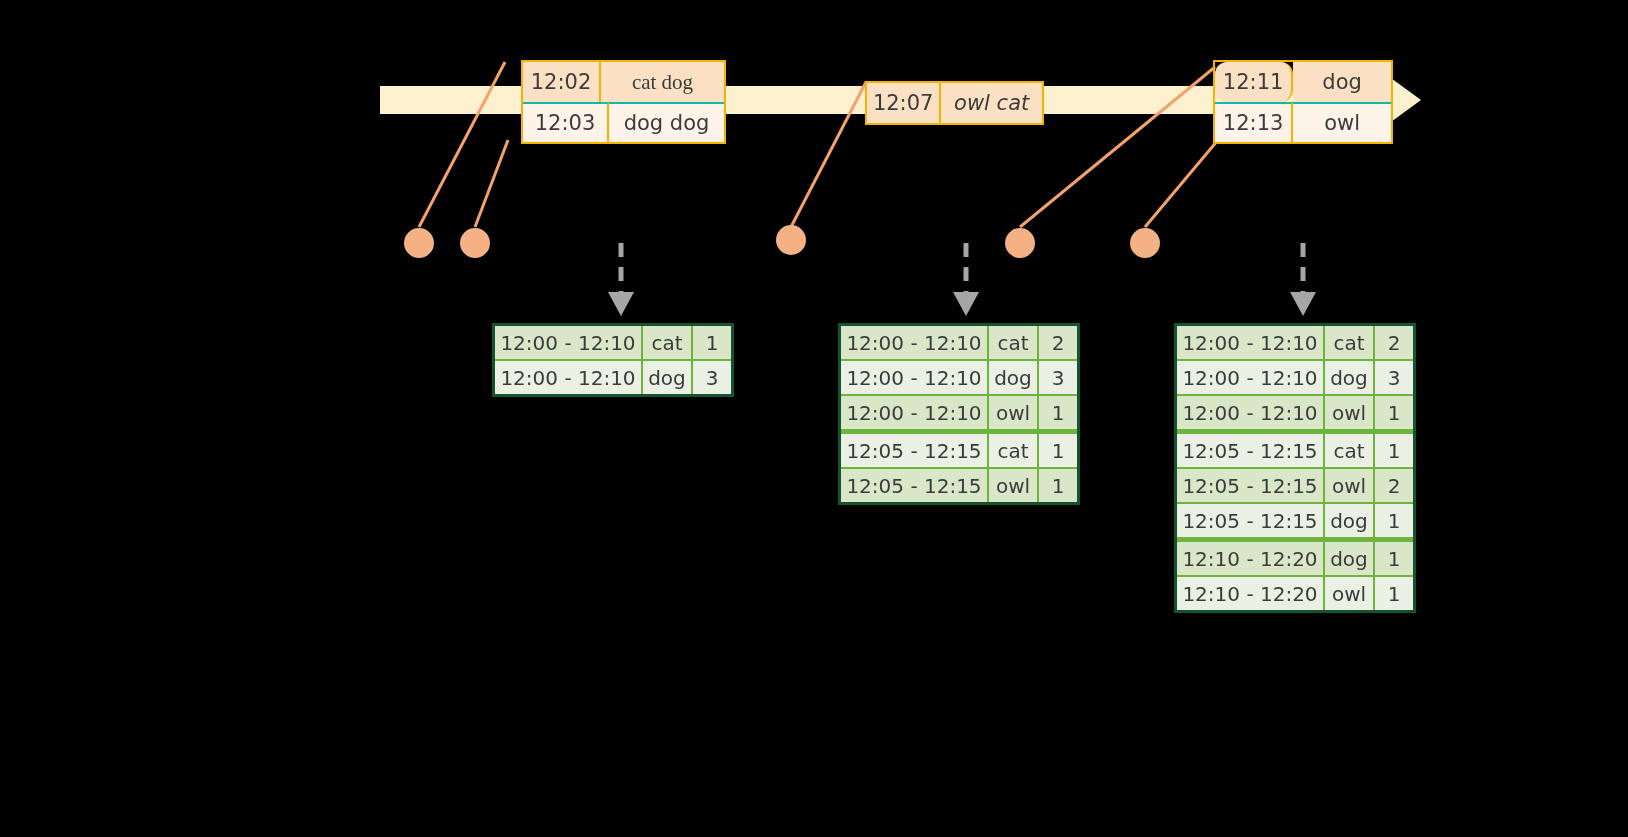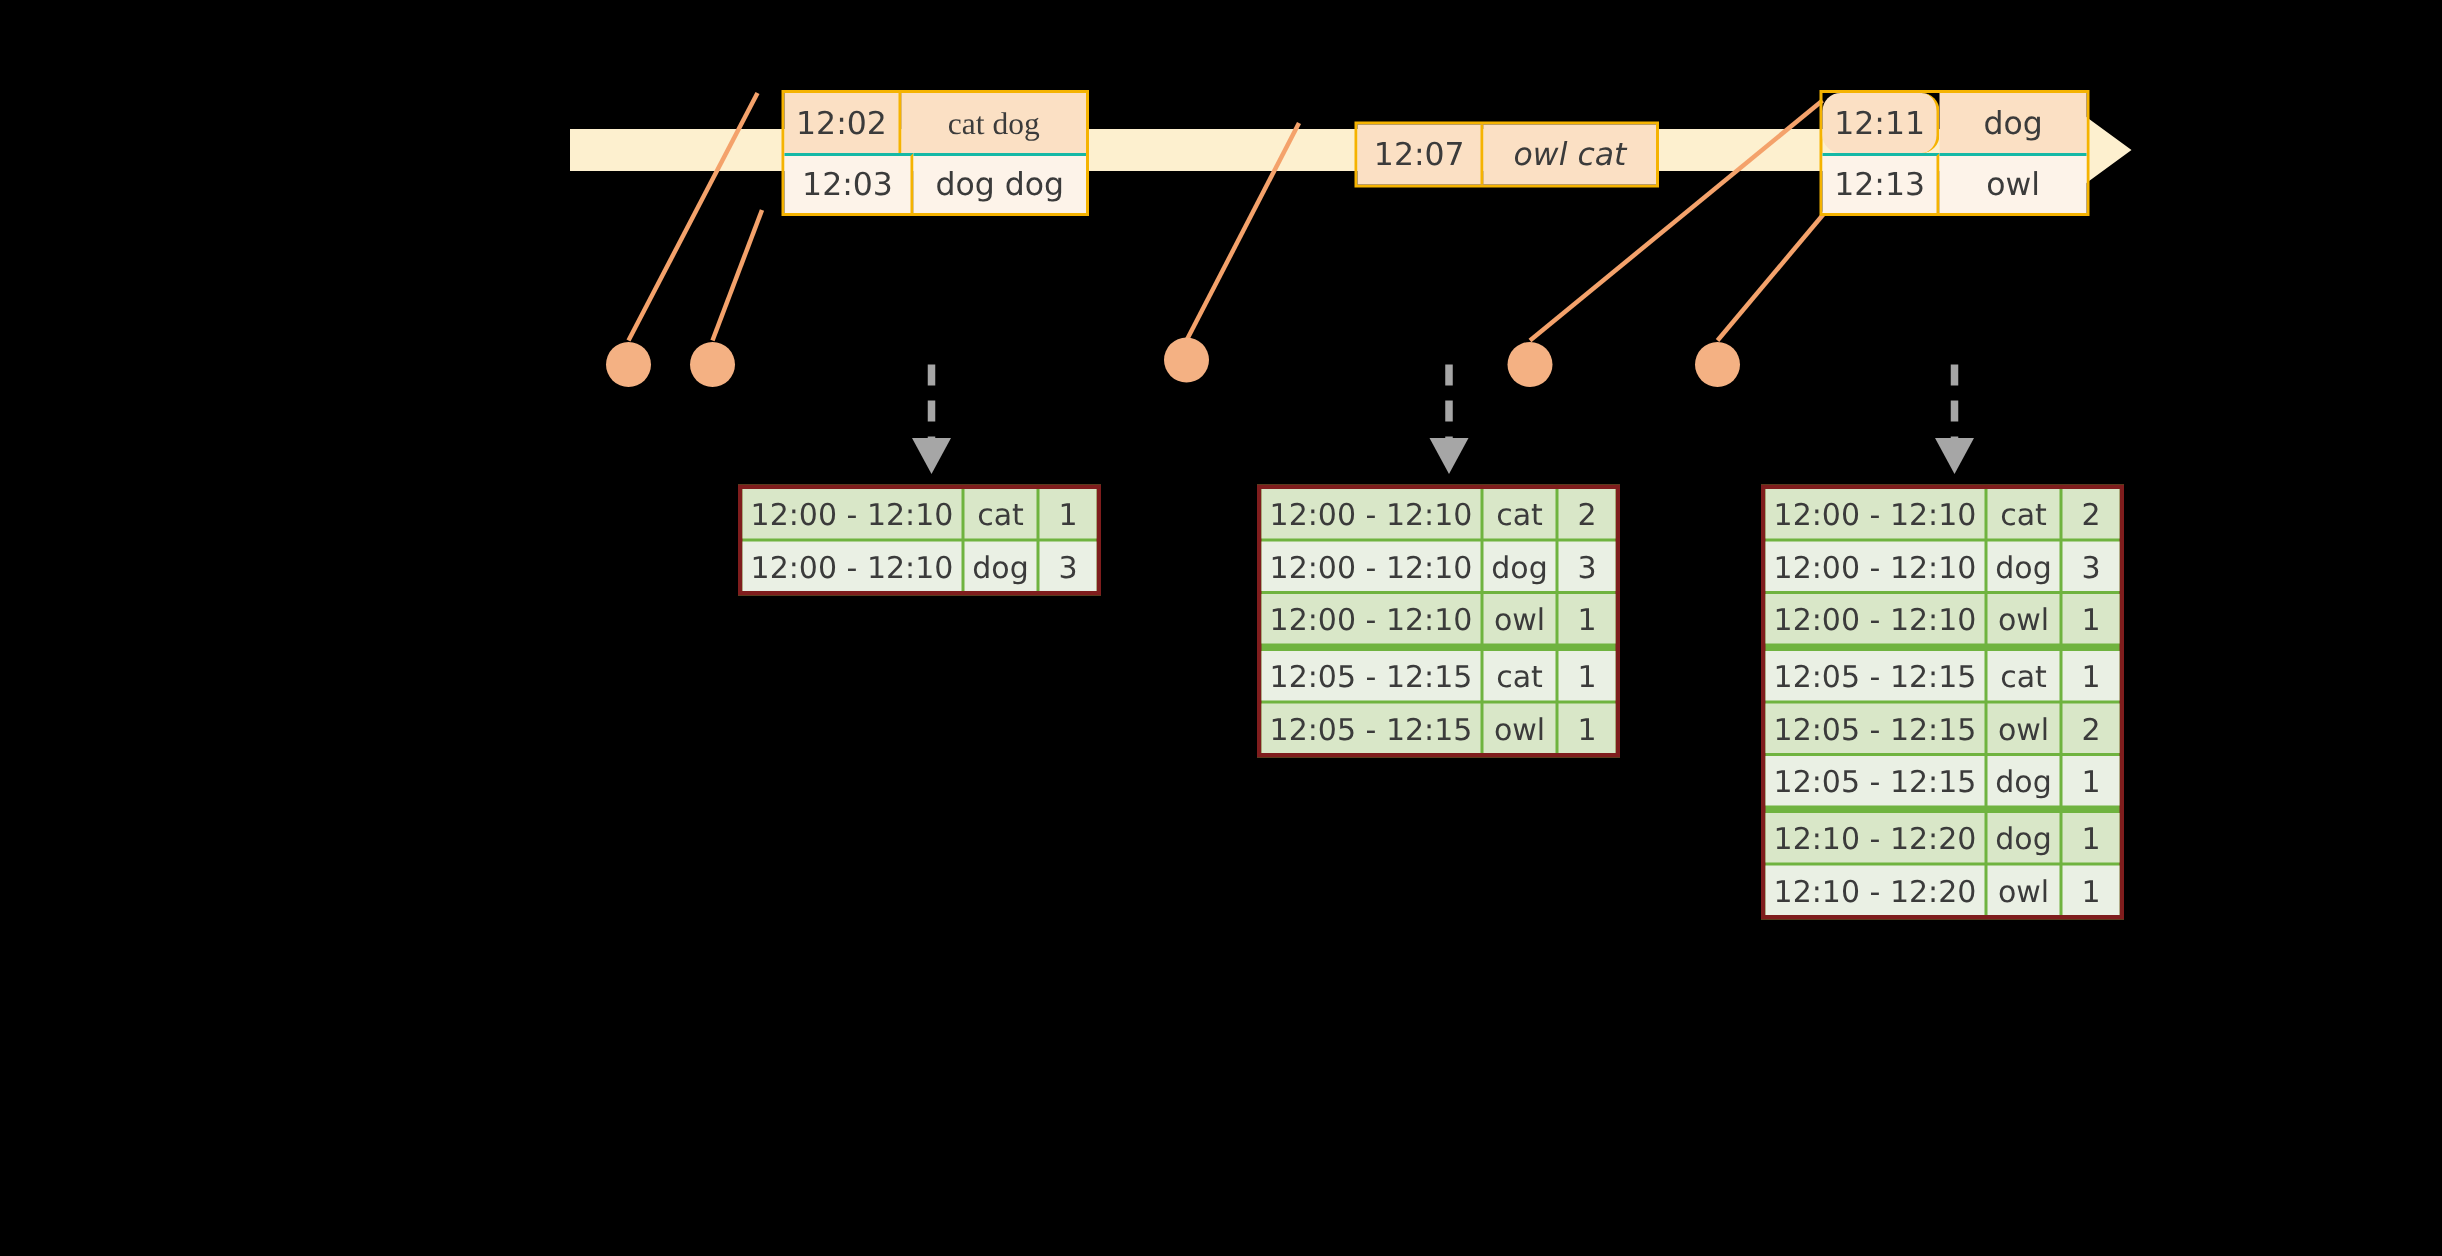--- a/index.html
+++ b/index.html
@@ -12,21 +12,21 @@
        display:flex;flex-direction:column;}
   .evt .row{display:flex;}
   .evt .cell{box-sizing:border-box;display:flex;align-items:center;justify-content:center;
        font-size:21px;color:#3b3b3b;height:40px;white-space:nowrap;}
   .evt .row:first-child .cell{background:#fbe0c4;}
   .evt .row:nth-child(2) .cell{background:#fdf3e9;}
   .evt .row:nth-child(2) .cell{border-top:2px solid #14b8a6;}
   .evt .cell.time{border-right:2px solid #f5b301;}
 
   
-  .gtab{position:absolute;border:3px solid #7f1d1d;box-sizing:border-box;background:#6fb33f;}
+  .gtab{position:absolute;border:3px solid #14532d;box-sizing:border-box;background:#6fb33f;}
   .gtab .trow{display:flex;gap:2px;margin-bottom:2px;}
   .gtab .trow:last-child{margin-bottom:0;}
   .gtab .tc{box-sizing:border-box;display:flex;align-items:center;justify-content:center;
        font-size:20px;color:#3b3b3b;height:33px;white-space:nowrap;}
   .gtab .trow.shade .tc{background:#d9e7c8;}
   .gtab .trow.light .tc{background:#eaf0e4;}
   .gtab .tc.win{width:146px;}
   .gtab .tc.key{width:48px;}
   .gtab .tc.val{width:38px;}
   .gtab .trow.sep{margin-bottom:5px;}
@@ -72,21 +72,21 @@
     <div class="row">
       <div class="cell time" style="width:86px;">12:02</div>
       <div class="cell words" style="width:136px;font-family:Liberation Serif, serif;">cat dog</div>
     </div>
     <div class="row">
       <div class="cell time" style="width:86px;">12:03</div>
       <div class="cell words" style="width:115px;">dog dog</div>
     </div>
   </div>
 
-  <div class="evt" style="left:903px;top:81px;width:203px;">
+  <div class="evt" style="left:865px;top:81px;width:179px;">
     <div class="row">
       <div class="cell time" style="width:86px;">12:07</div>
       <div class="cell words" style="width:117px;font-style:italic;">owl cat</div>
     </div>
   </div>
 
   <div class="evt" style="left:1213px;top:60px;width:180px;">
     <div class="row">
       <div class="cell time" style="width:80px;border-radius:12px;">12:11</div>
       <div class="cell words" style="width:100px;">dog</div>

